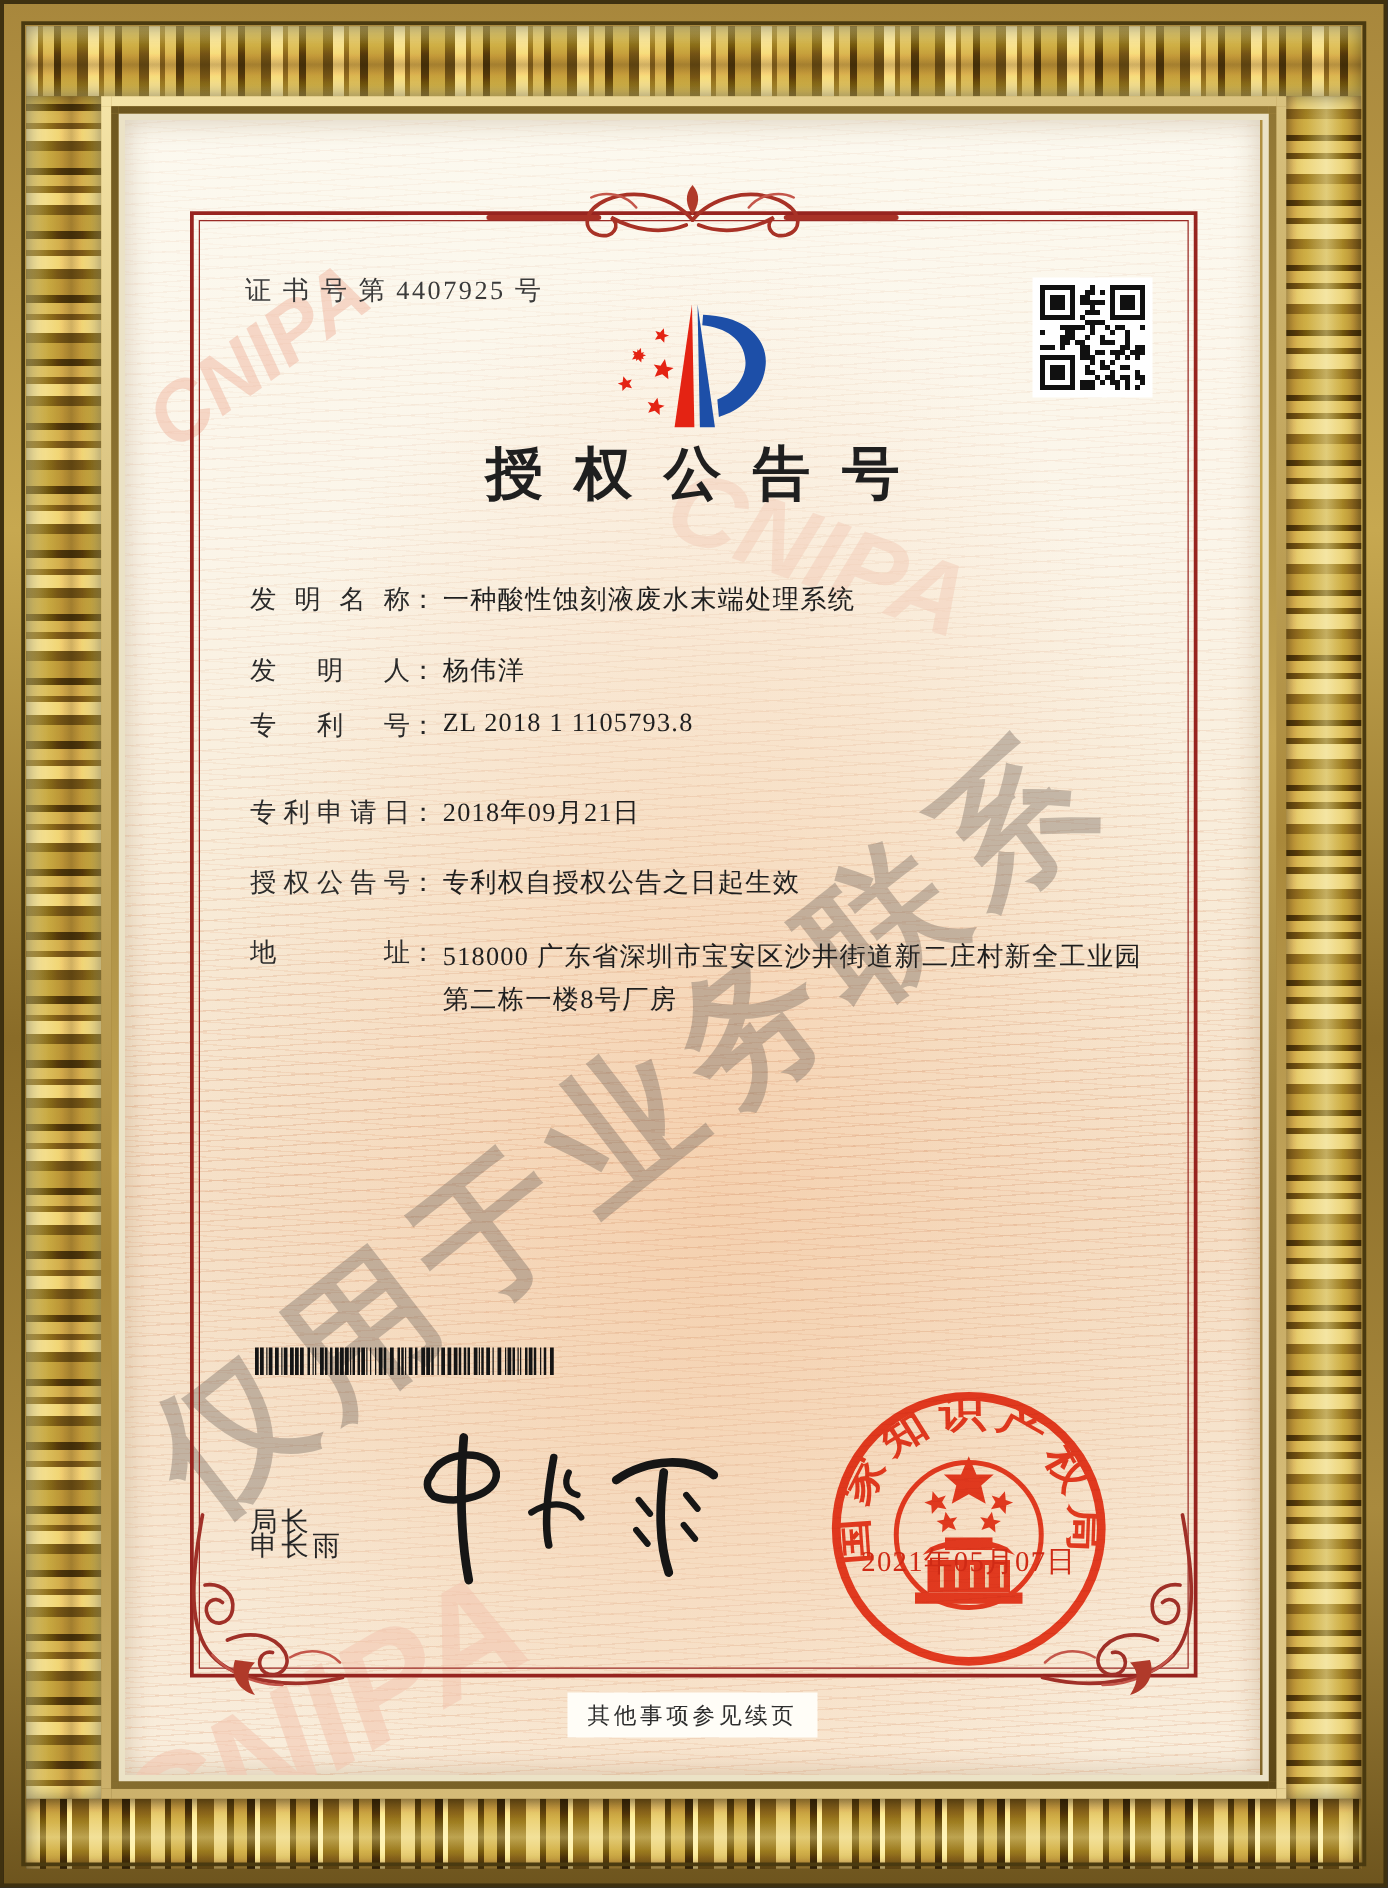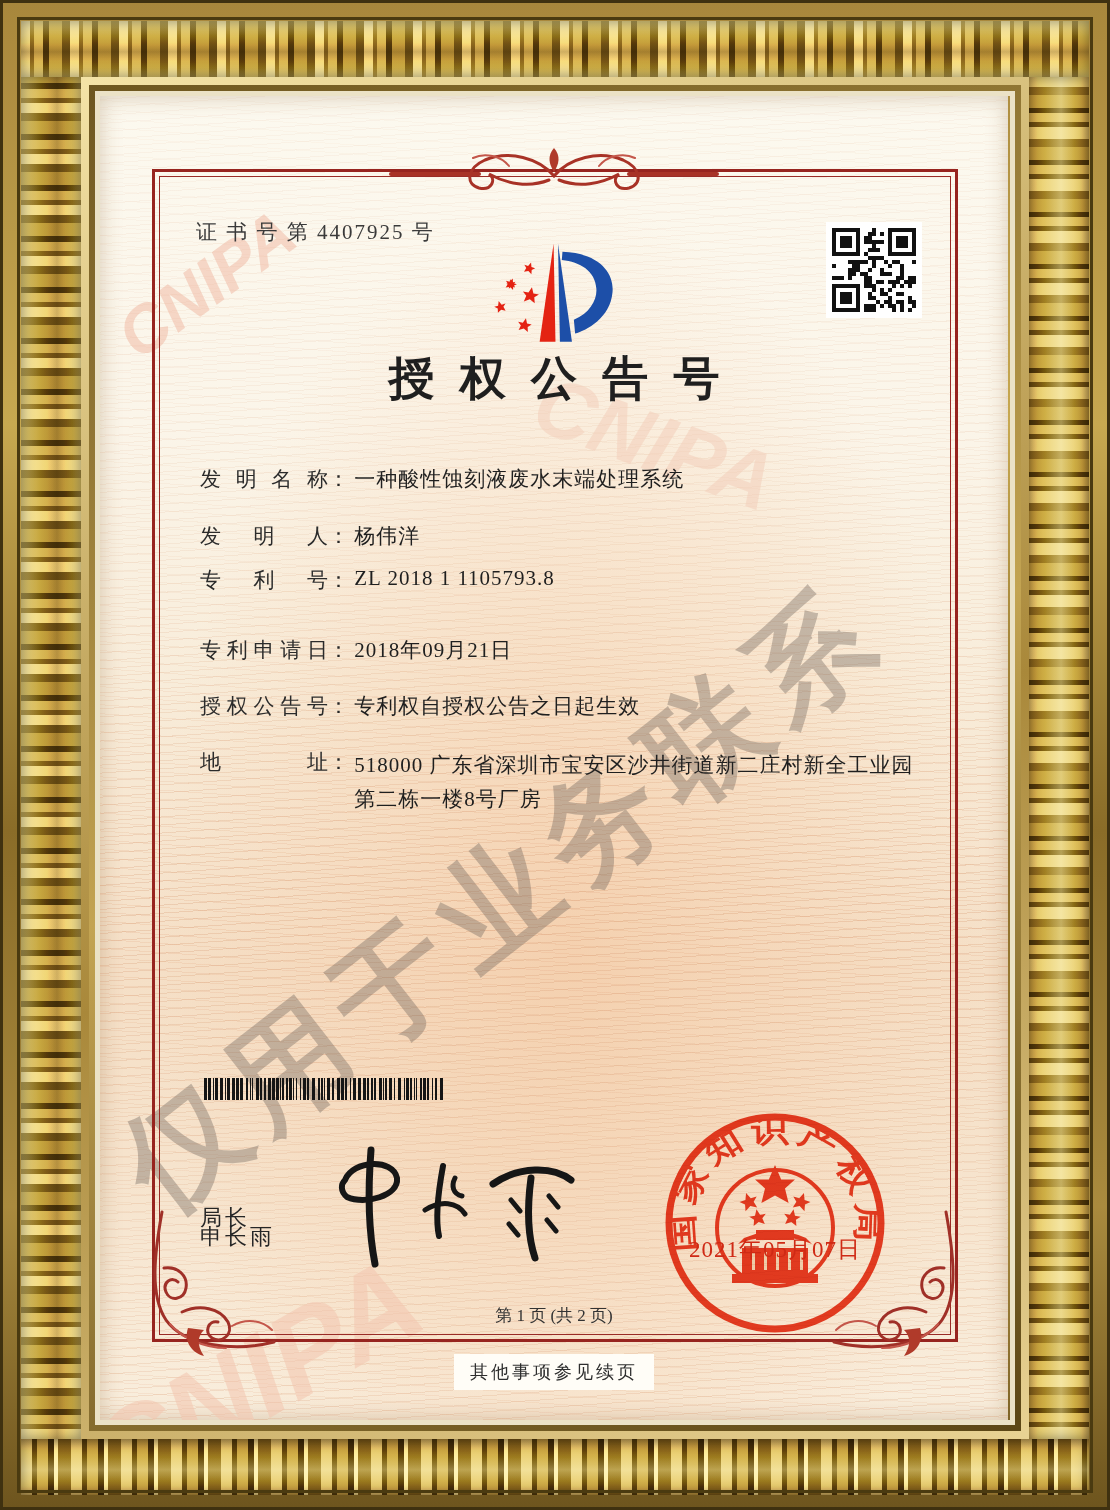--- a/index.html
+++ b/index.html
@@ -506,16 +506,15 @@
           <rect x="92" y="144" width="3" height="18"></rect>
             <rect x="104" y="144" width="3" height="18"></rect>
           <rect x="116" y="144" width="3" height="18"></rect>
             <rect x="128" y="144" width="3" height="18"></rect>
           <rect x="140" y="144" width="3" height="18"></rect>
         </g>
       </g>
     </svg>
     <div class="seal-date">2021年05月07日</div>
 
-    <div class="page-info">第 1 页 (共 2 页)</div>
     <div class="footer-note">其他事项参见续页</div>
   </div>
 </div>
 
 </body></html>

